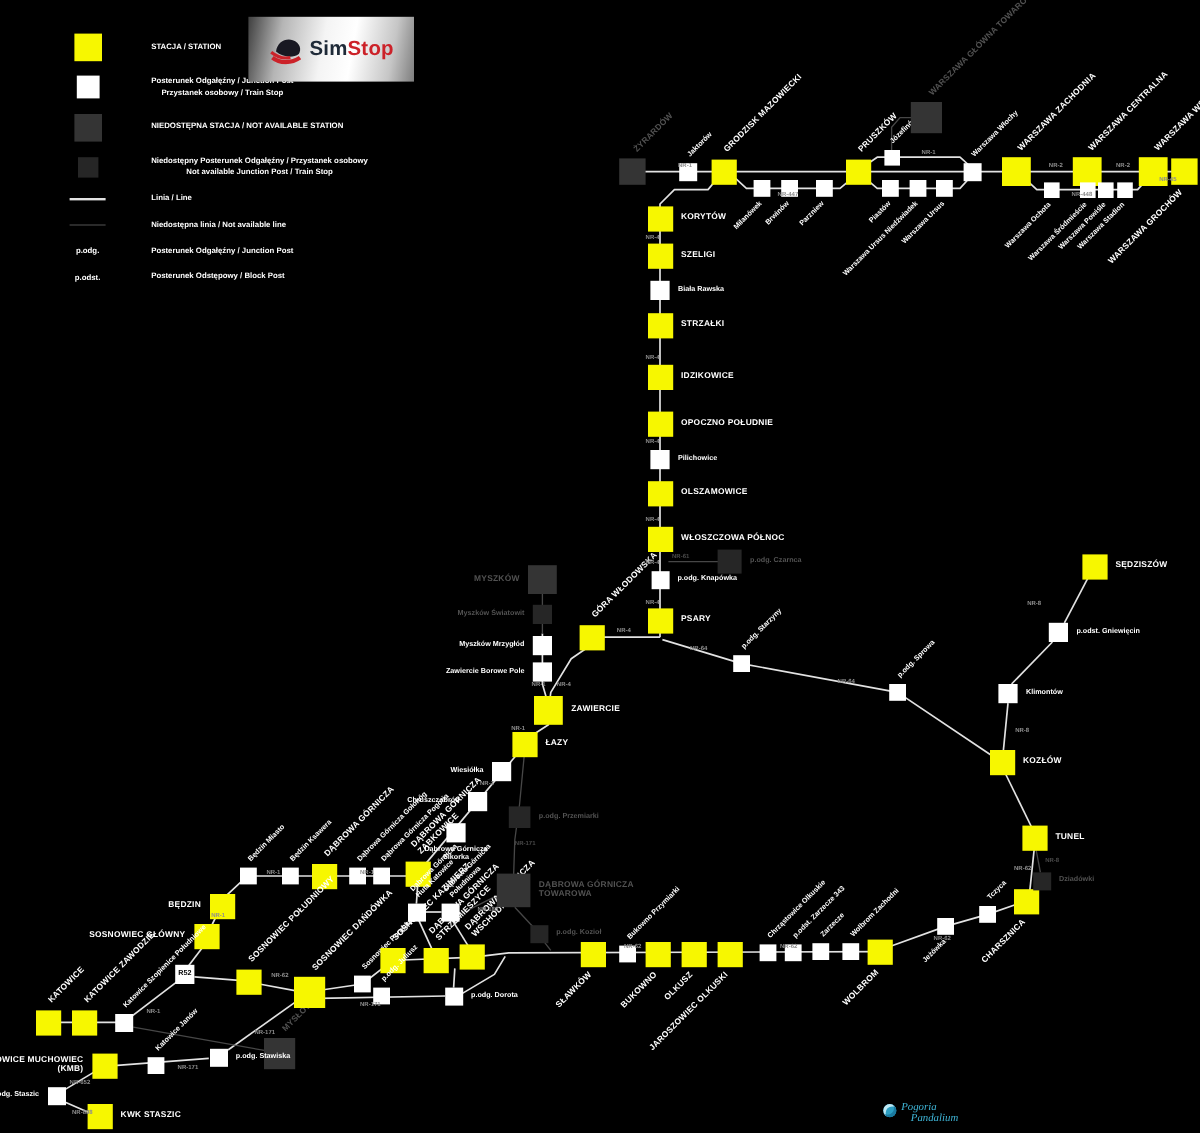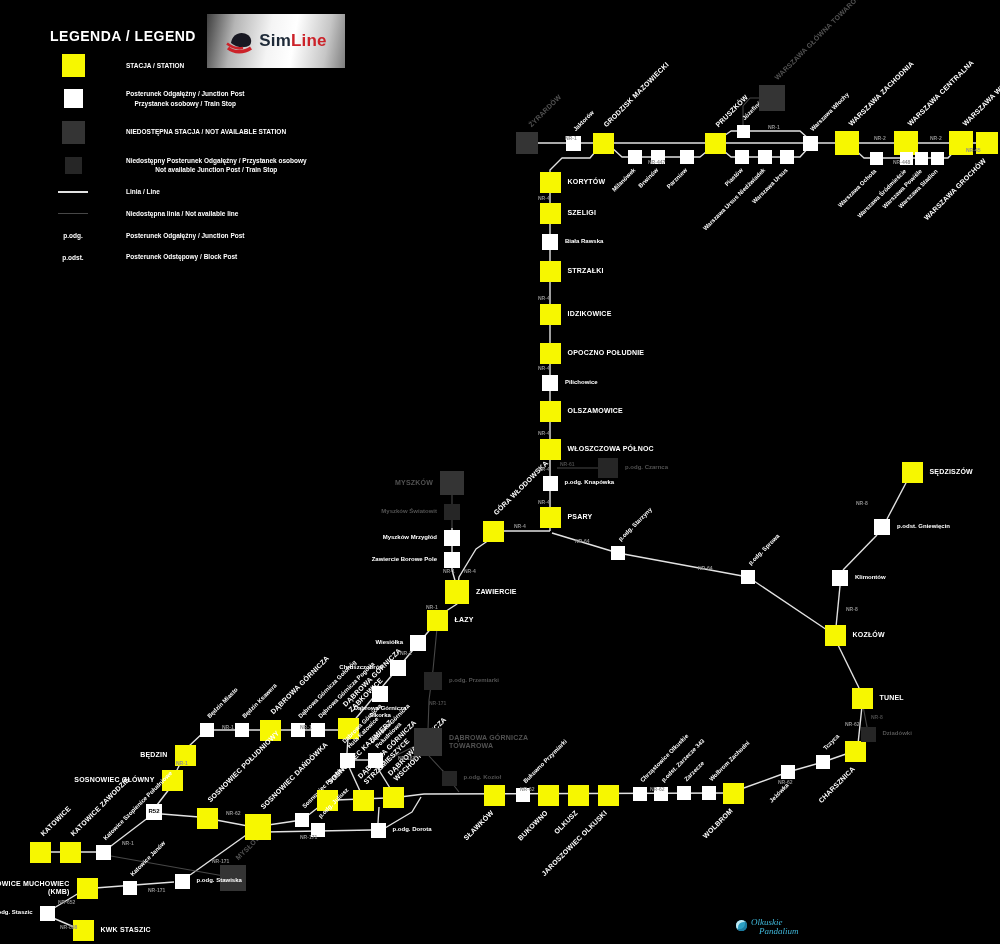--- a/index.html
+++ b/index.html
@@ -447,21 +447,20 @@
       <div class="lbl-line" style="left: 300px; top: 834px;">NR-171</div>
       <div class="lbl-line" style="left: 148px; top: 887px;">NR-171</div>
       <div class="lbl-line" style="left: 212px; top: 858px;">NR-171</div>
       <div class="lbl-line" style="left: 58px; top: 899px;">NR-652</div>
       <div class="lbl-line" style="left: 60px; top: 924px;">NR-898</div>
       <div class="lbl-line lbl-line-na" style="left: 429px; top: 700px;">NR-171</div>
       <div class="lbl-line" style="left: 398px; top: 755px;">NR-183</div>
     </div>
 
   <div class="legend">
-    <div class="legend-title">LEGENDA / LEGEND</div>
     <div id="legend-items">
         <div class="legend-item">
           <span class="legend-swatch">
             <span class="sw-sq" style="width: 23px; height: 23px; background: rgb(247, 247, 0);"></span>
           </span>
           <span class="legend-text">STACJA / STATION</span>
         </div>
         <div class="legend-item">
           <span class="legend-swatch">
             <span class="sw-sq" style="width: 19px; height: 19px; background: rgb(255, 255, 255);"></span>
@@ -508,24 +507,24 @@
         </div>
       </div>
   </div>
 
   <div class="logo">
     <svg width="30" height="26" viewBox="0 0 30 26">
       <path d="M3 20 C9 25 19 25 26 20" stroke="#cc2229" stroke-width="3.4" fill="none"></path>
       <path d="M6 15 C7 7 14 3.5 20 5.5 C26 7.5 27.5 13 25 17 C20.5 20.5 11.5 20 6 15 Z" fill="#181822"></path>
       <path d="M2 15.5 C7 19.5 13 21 18 20" stroke="#cc2229" stroke-width="2.6" fill="none"></path>
     </svg>
-    <span class="logo-text"><span class="logo-sim">Sim</span><span class="logo-rail">Line</span></span>
+    <span class="logo-text"><span class="logo-sim">Sim</span><span class="logo-rail">Stop</span></span>
   </div>
 
   <div class="author">
     <span class="author-globe"></span>
     <span class="author-text">
-      <span class="l1">Olkuskie</span><br>
+      <span class="l1">Pogoria</span><br>
       <span class="l2">Pandalium</span>
     </span>
   </div>
 
 </div>
 
 </body></html>

